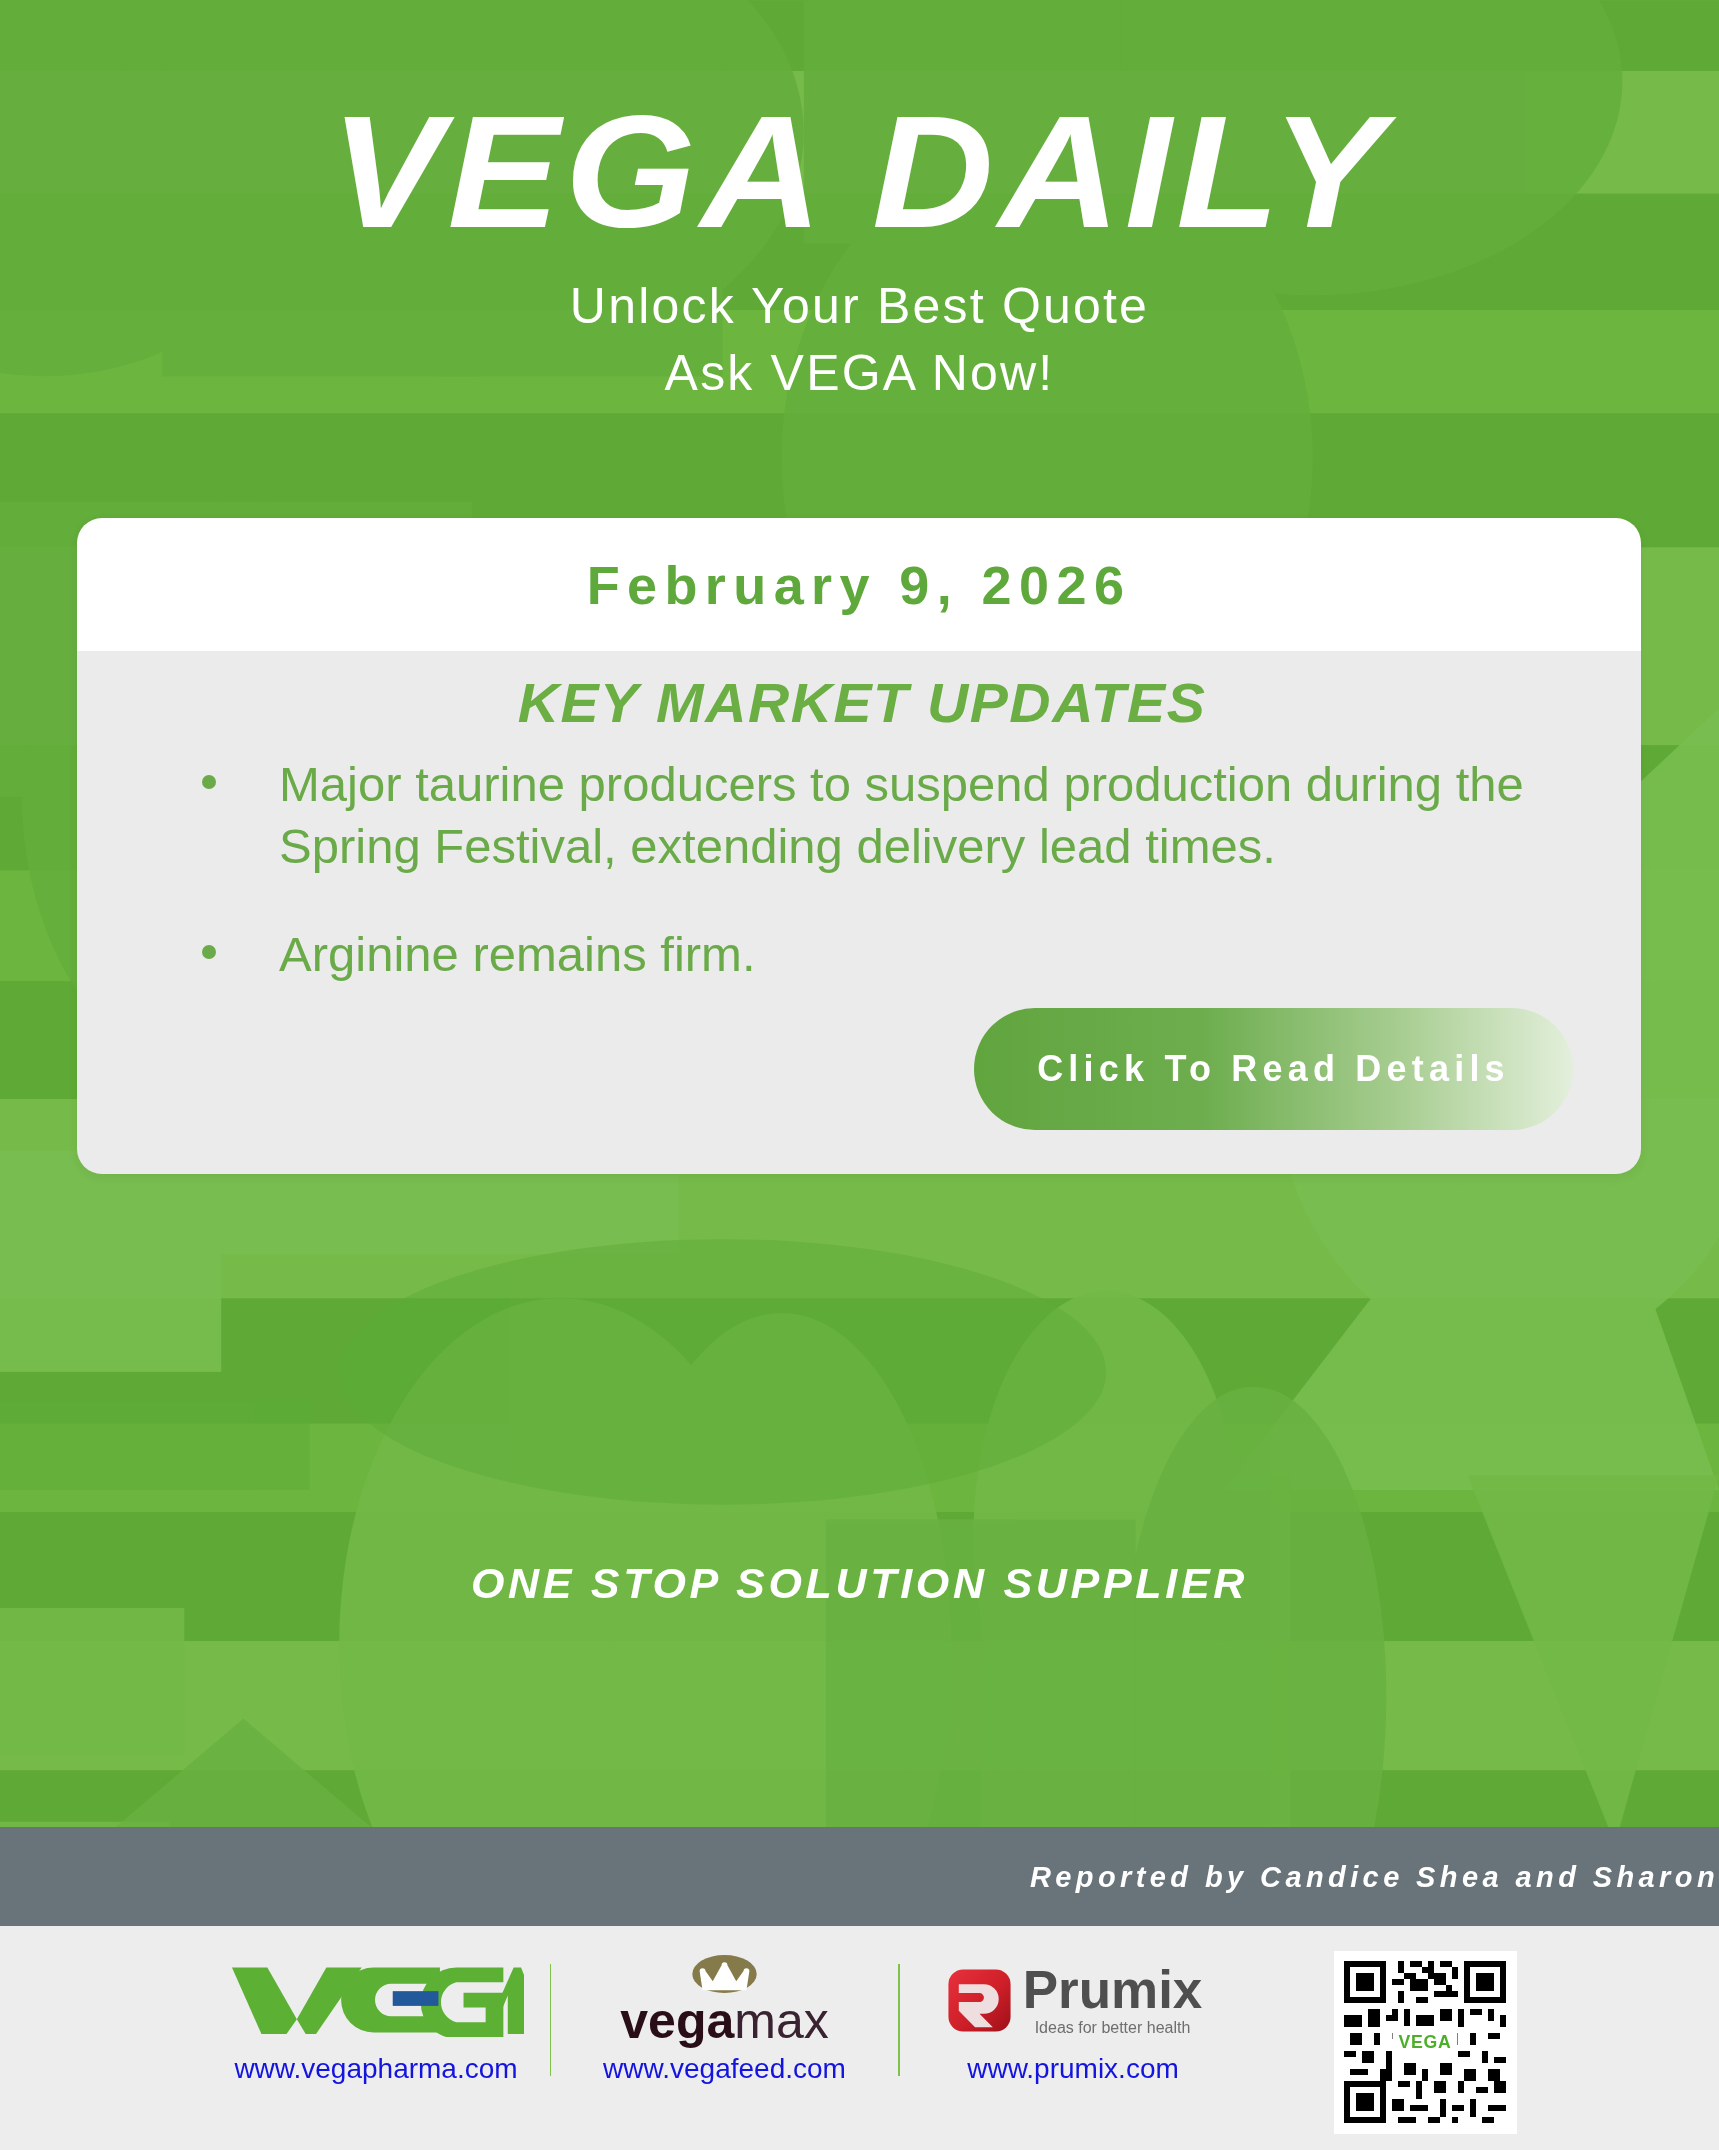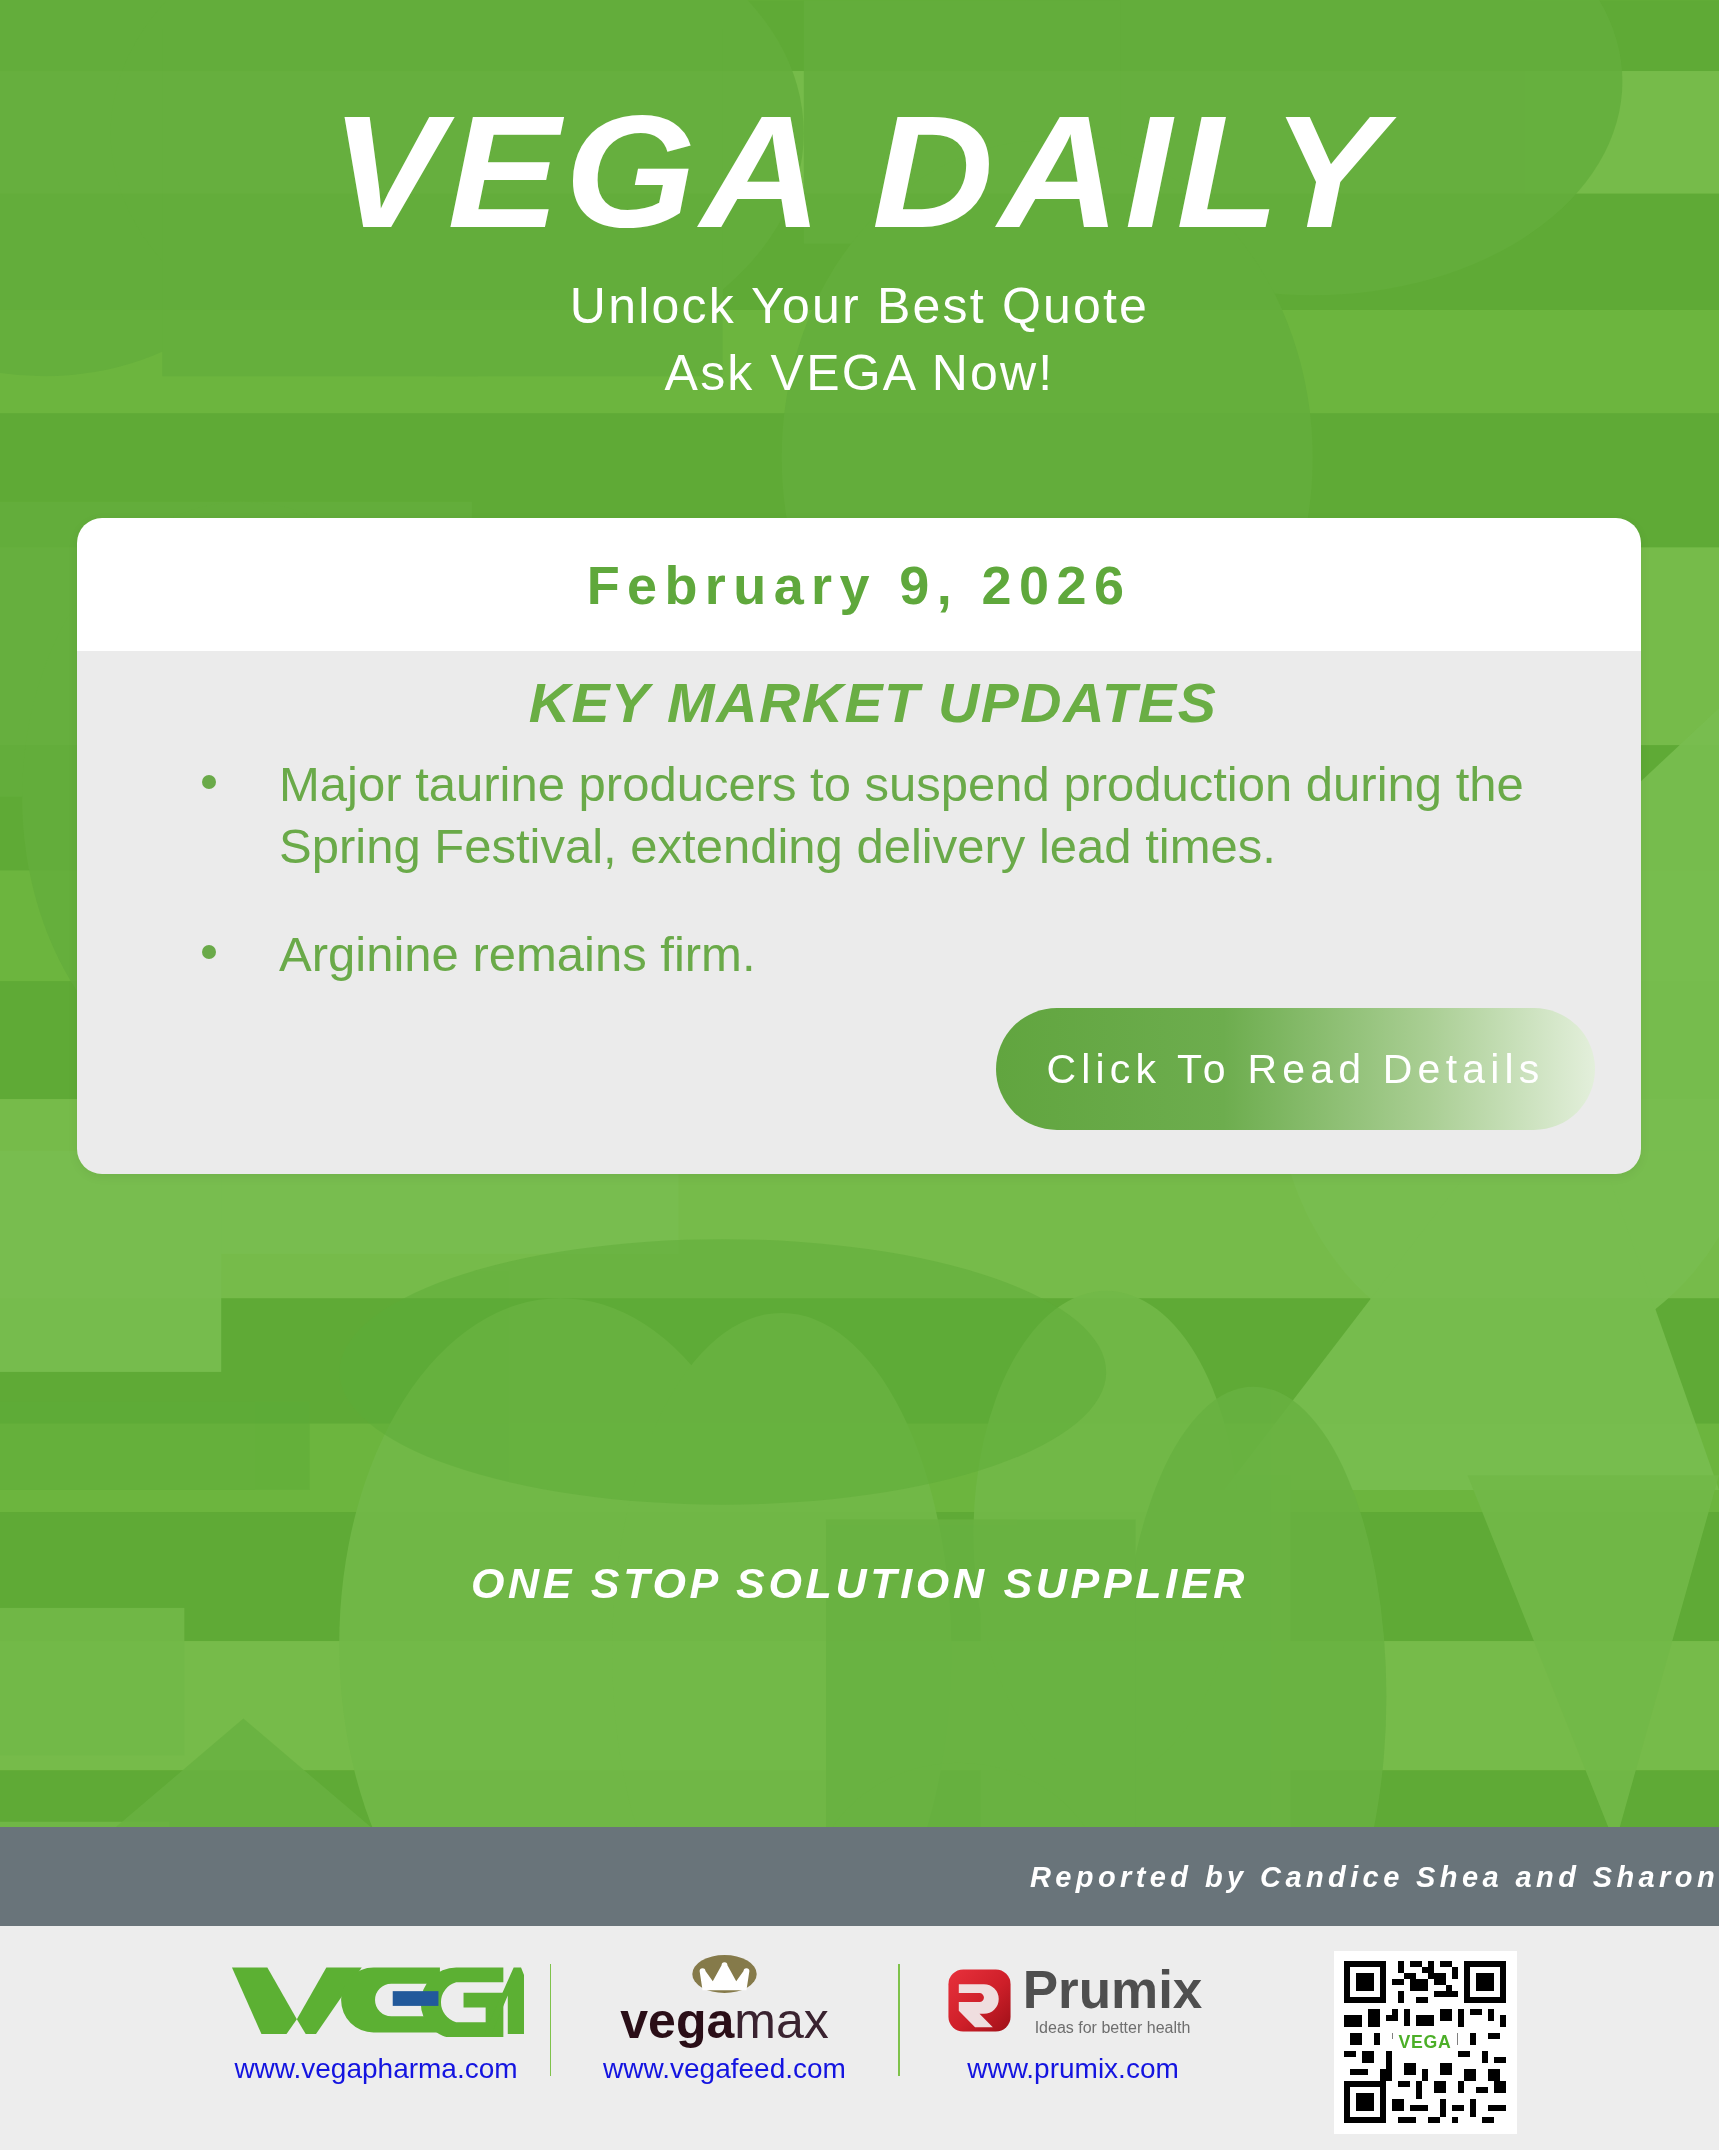--- a/index.html
+++ b/index.html
@@ -76,21 +76,21 @@
     justify-content: center;
   }
   .card-date {
     font-size: 54px;
     font-weight: 700;
     letter-spacing: 7.4px;
     color: #5FA83C;
   }
   .card-body {
     background: #EBEBEB;
-    padding: 19px 24px 44px 52px;
+    padding: 19px 46px 44px 52px;
   }
   .card-heading {
     text-align: center;
     margin: 0 0 19px 0;
     font-size: 56px;
     font-weight: 700;
     font-style: italic;
     letter-spacing: 1.5px;
     color: #6AAE44;
     transform: scaleX(1.02);
@@ -129,22 +129,22 @@
     align-items: center;
     justify-content: center;
     width: 599px;
     height: 122px;
     border: none;
     border-radius: 61px;
     cursor: pointer;
     background: linear-gradient(to right, #61A53F 0%, #6DAD4E 38%, #A9CE93 72%, #E3EFDB 100%);
     color: #ffffff;
     font-family: "Liberation Sans", sans-serif;
-    font-size: 41px;
-    font-weight: 400;
+    font-size: 36px;
+    font-weight: 700;
     letter-spacing: 5.2px;
   }
 
   
   .tagline {
     position: absolute;
     left: 0;
     top: 1559px;
     width: 1719px;
     text-align: center;

